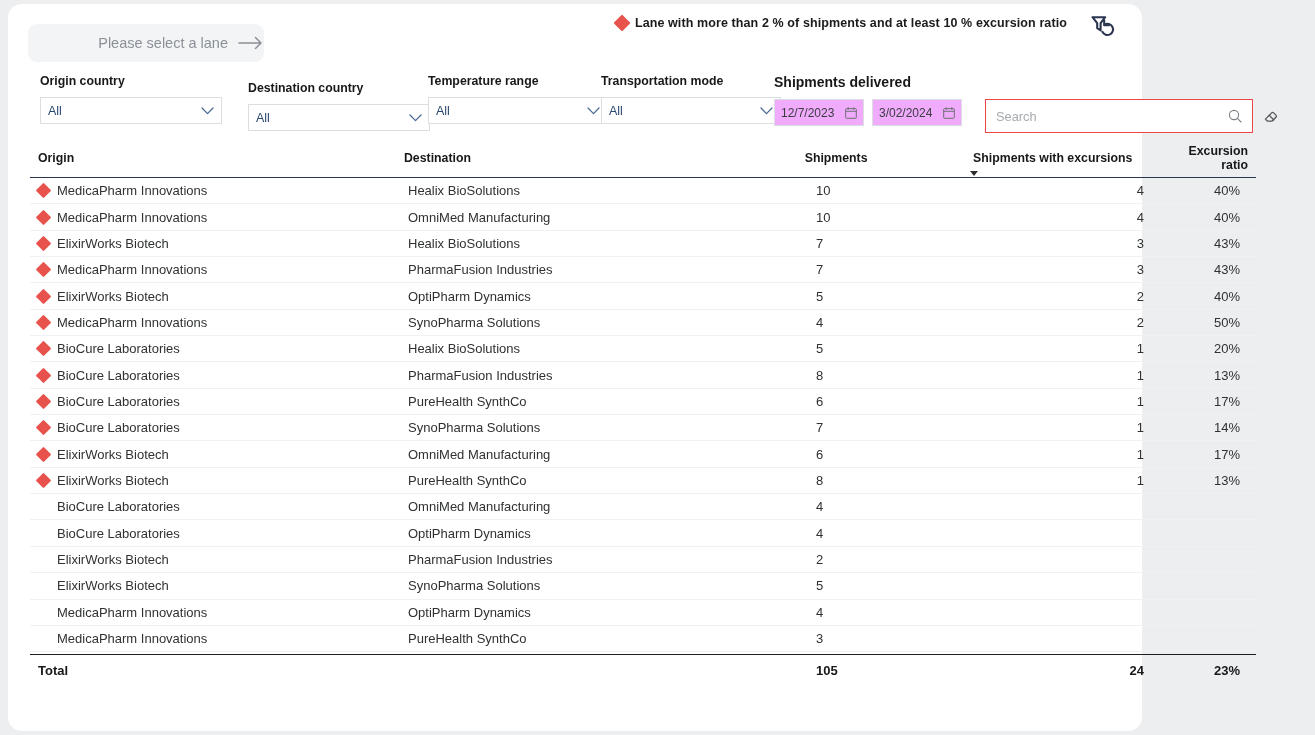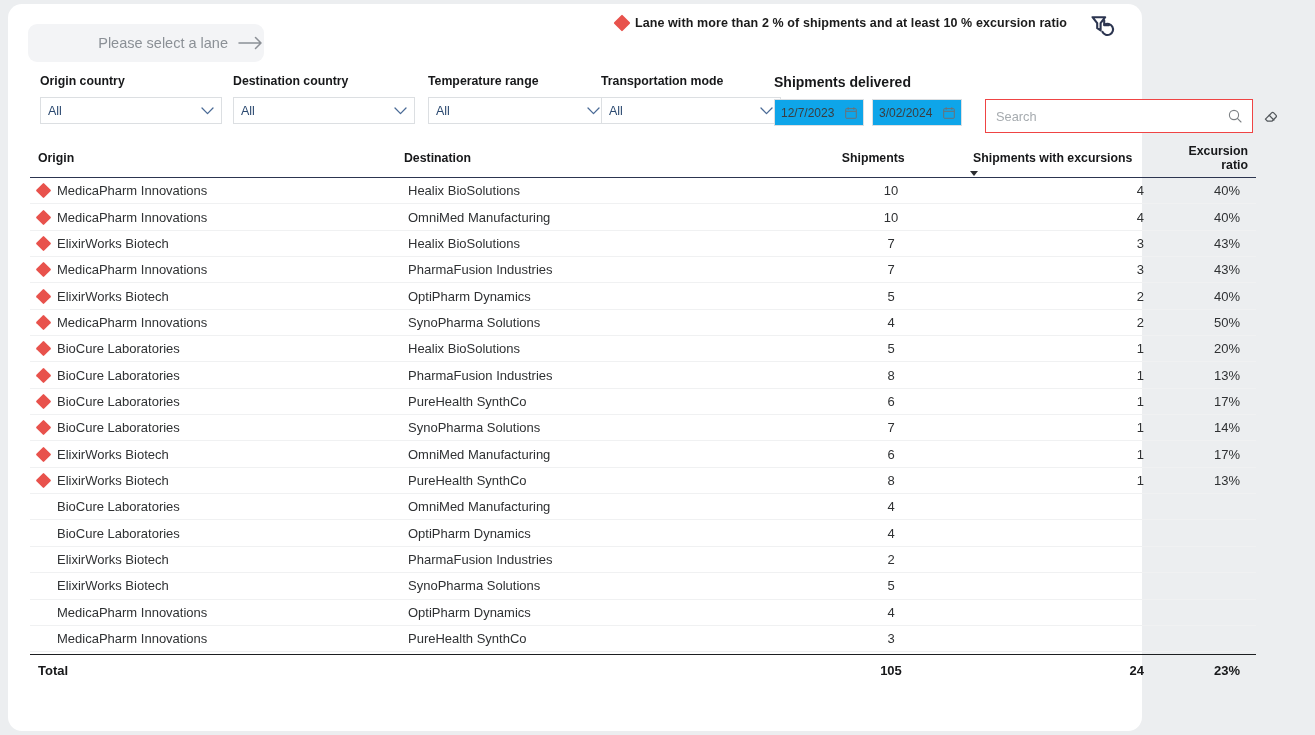--- a/index.html
+++ b/index.html
@@ -112,21 +112,21 @@
     font-weight: bold;
     color: #17181a;
     margin-bottom: 9px;
     white-space: nowrap;
   }
   .dates-row { display: flex; gap: 8px; }
   .date-box {
     width: 90px;
     height: 27px;
     border: 1px solid #dcdfe2;
-    background: #0ea5e9;
+    background: #f0abfc;
     display: flex;
     align-items: center;
     padding: 0 6px;
     cursor: pointer;
   }
   .date-value { font-size: 12px; color: #3b3d40; flex: 1; }
   .cal-ic { flex: none; display: flex; align-items: center; }
 
   .search-group { position: absolute; left: 945px; top: 25px; display: flex; align-items: center; gap: 10px; }
   .search-box {
@@ -154,21 +154,21 @@
   
   .table-wrap {
     position: absolute;
     left: 22px;
     top: 140px;
     width: 1226px;
   }
   .t-row { display: flex; align-items: center; }
   .c-origin { width: 378px; padding-left: 8px; }
   .c-dest   { width: 408px; }
-  .c-ship   { width: 150px; text-align: center; }
+  .c-ship   { width: 150px; text-align: left; }
   .c-exc    { width: 178px; text-align: right; }
   .c-ratio  { width: 104px; text-align: right; padding-right: 8px; }
 
   .t-head { height: 28px; gap: 28px; }
   .t-head .th {
     font-size: 12.3px;
     font-weight: bold;
     color: #17181a;
     position: relative;
     cursor: pointer;
@@ -253,21 +253,21 @@
       <div class="select-box">
         <span class="select-value">All</span>
         <span class="chev">
           <svg width="13" height="8" viewBox="0 0 13 8" fill="none">
               <path d="M1 1 L6.5 6.6 L12 1" stroke="#4a6a96" stroke-width="1.3" stroke-linecap="round" stroke-linejoin="round"></path>
             </svg>
         </span>
       </div>
     </div>
 
-    <div class="filter-group" style="left:193px; width:182px;">
+    <div class="filter-group" style="left:208px; width:182px;margin-top:7px;">
       <div class="filter-label">Destination country</div>
       <div class="select-box">
         <span class="select-value">All</span>
         <span class="chev">
           <svg width="13" height="8" viewBox="0 0 13 8" fill="none">
               <path d="M1 1 L6.5 6.6 L12 1" stroke="#4a6a96" stroke-width="1.3" stroke-linecap="round" stroke-linejoin="round"></path>
             </svg>
         </span>
       </div>
     </div>

